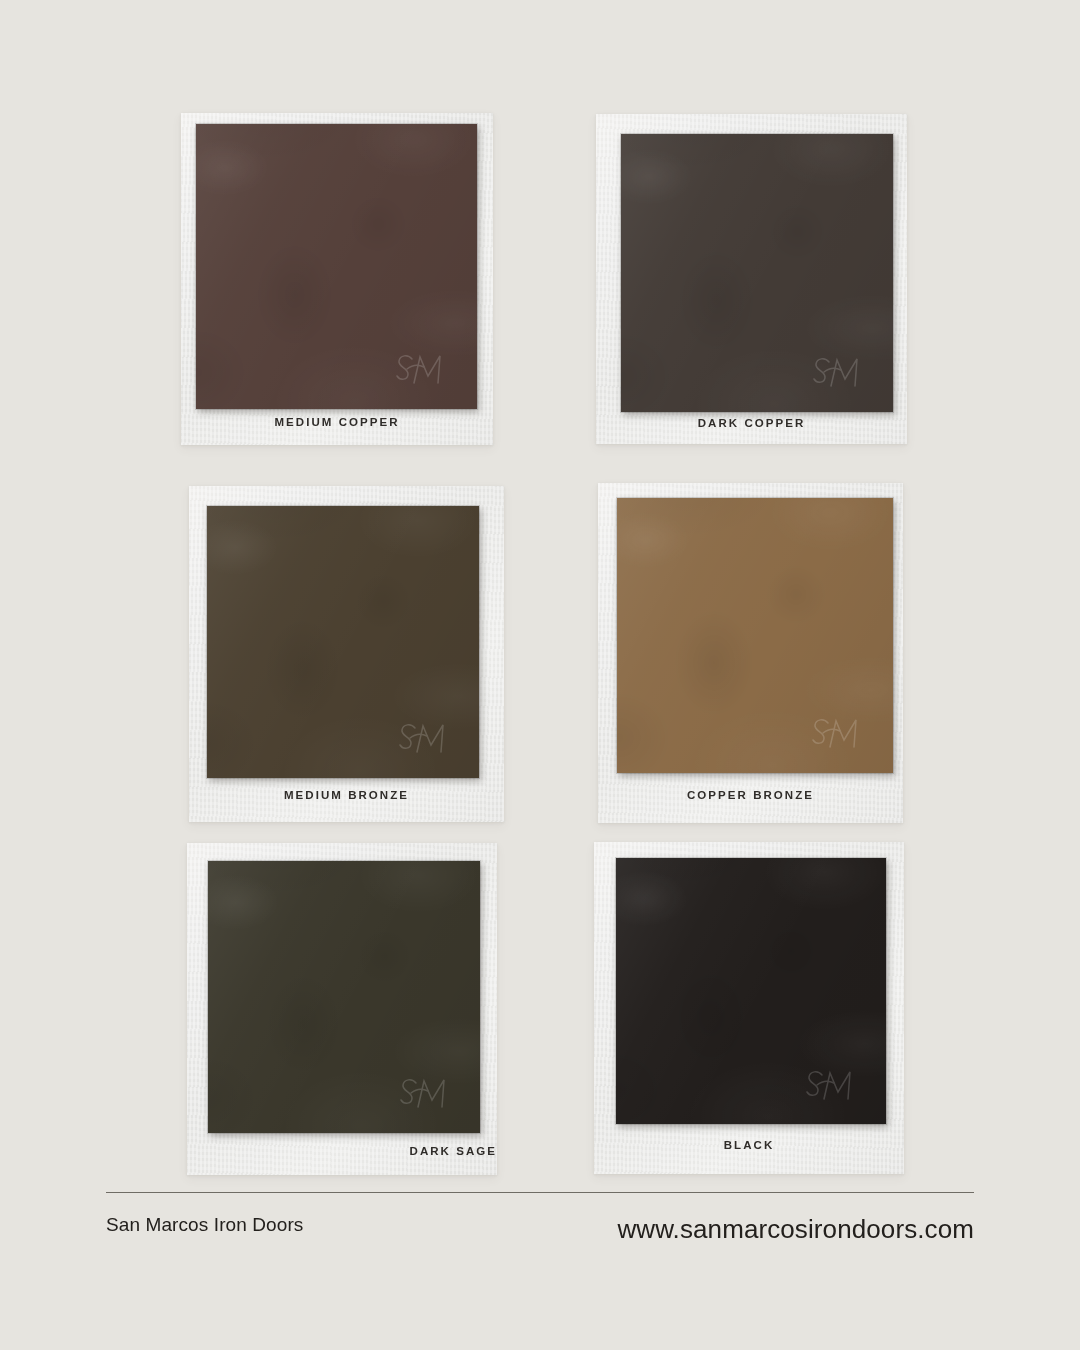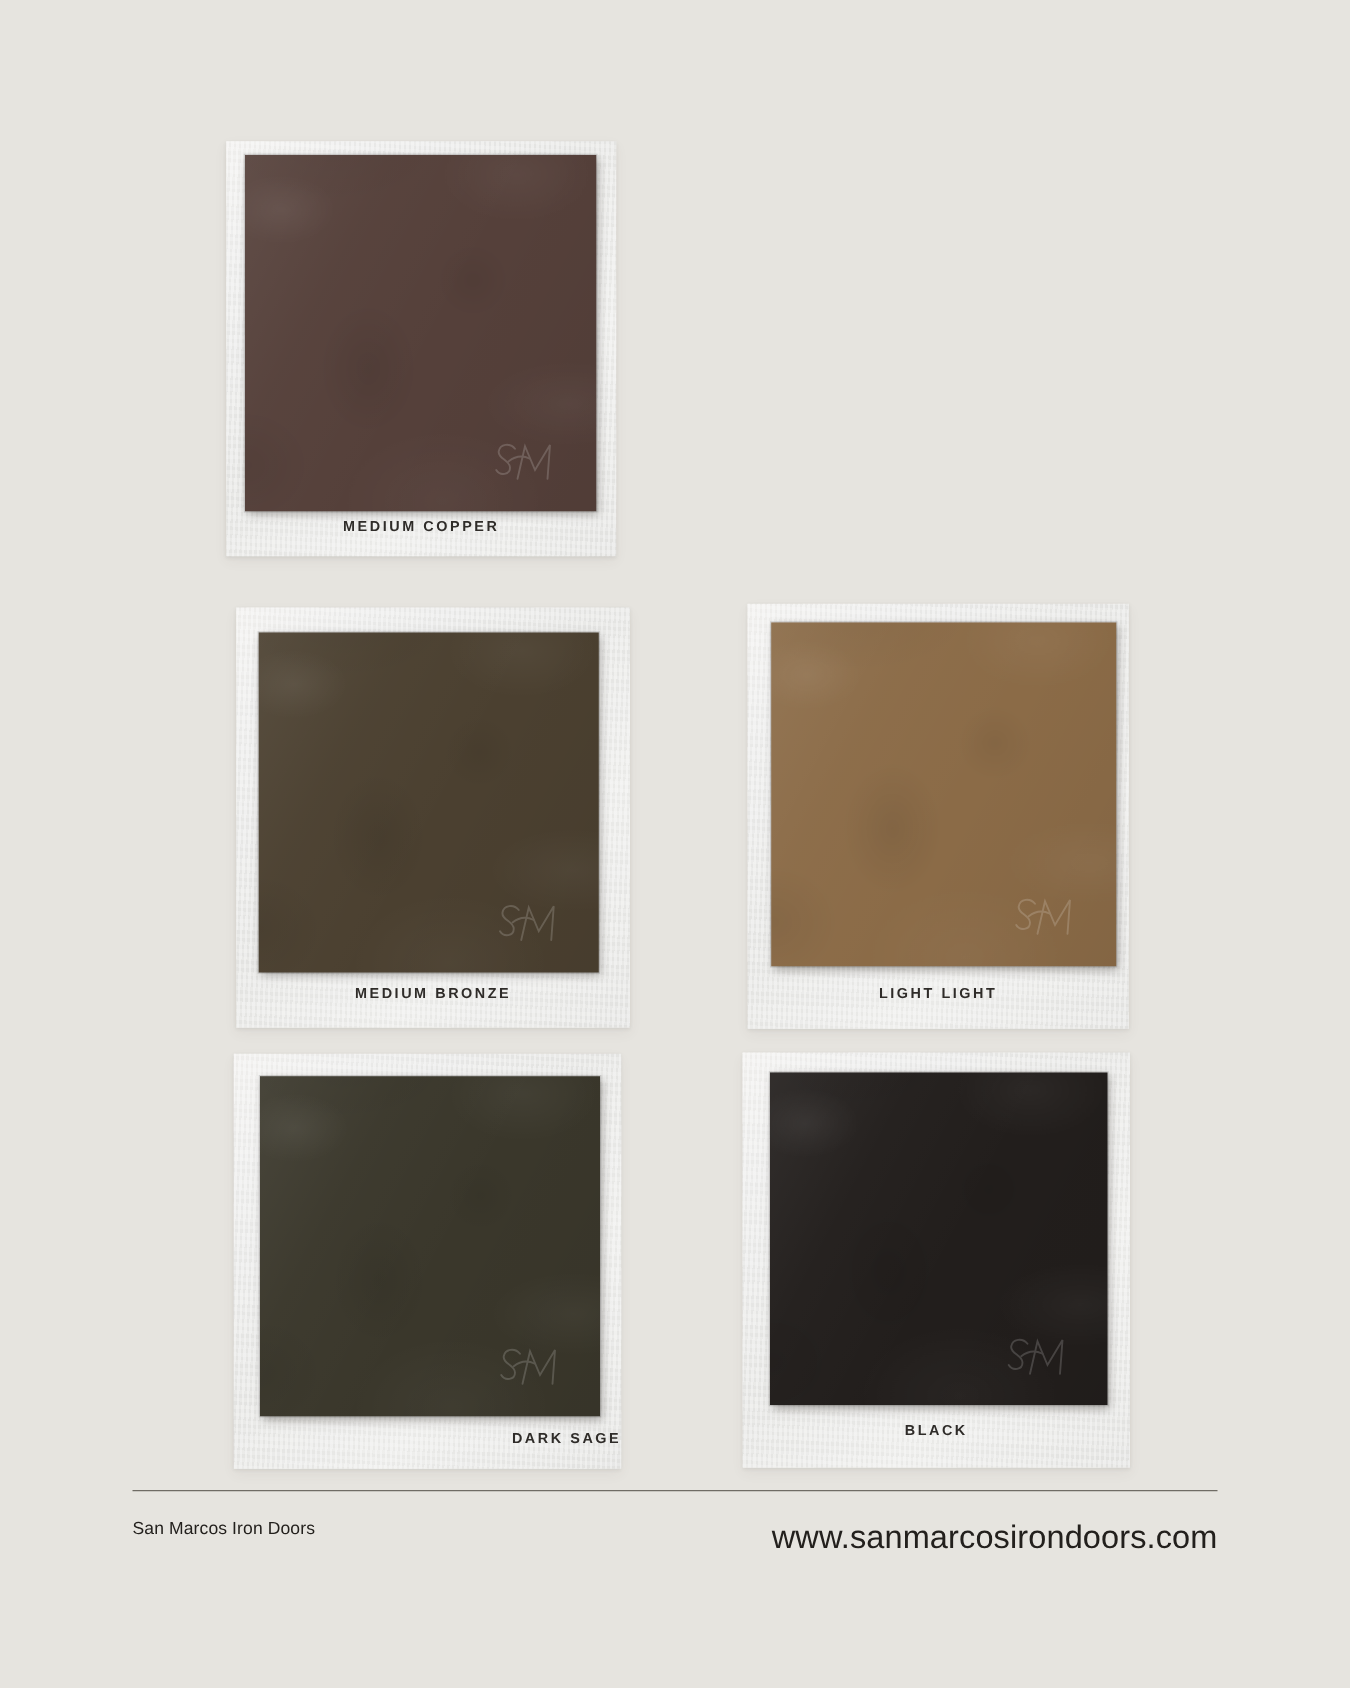--- a/index.html
+++ b/index.html
@@ -121,21 +121,21 @@
     position:absolute;
     left:106px;
     top:1214px;
     width:868px;
     height:40px;
   }
   .footer-brand {
     position:absolute;
     left:0;
     top:0;
-    font-size:14px;
+    font-size:19px;
     color:#23201d;
     letter-spacing:.1px;
   }
   .footer-url {
     position:absolute;
     right:0;
     top:0;
     font-size:26px;
     color:#23201d;
     letter-spacing:.1px;
@@ -158,20 +158,36 @@
               <path d="M22 16 C18 11, 10 12, 9 18 C8 24, 18 25, 18 31 C18 37, 10 38, 7 33"></path>
               <path d="M24 40 L30 14 L38 33 L50 13 L48 40"></path>
               <path d="M17 26 C22 22, 28 21, 34 24"></path>
             </g>
           </svg>
         </span>
       </div>
       <div class="card-label" style="top: 303px; color: rgb(47, 44, 41);">MEDIUM COPPER</div>
     </div>
 
+    <div class="card" style="left:415px; top:6px; width:311px; height:330px;">
+      <div class="swatch" style="left: 25px; top: 20px; width: 272px; height: 278px; background-color: rgb(67, 59, 54);">
+        <span class="tex"></span>
+        <span class="sheen"></span>
+        <span class="monogram">
+          <svg viewBox="0 0 62 52" xmlns="http://www.w3.org/2000/svg">
+            <g fill="none" stroke="#ffffff" stroke-width="1.5" stroke-linecap="round">
+              <path d="M22 16 C18 11, 10 12, 9 18 C8 24, 18 25, 18 31 C18 37, 10 38, 7 33"></path>
+              <path d="M24 40 L30 14 L38 33 L50 13 L48 40"></path>
+              <path d="M17 26 C22 22, 28 21, 34 24"></path>
+            </g>
+          </svg>
+        </span>
+      </div>
+      <div class="card-label" style="top: 303px; color: rgb(47, 44, 41);">DARK COPPER</div>
+    </div>
 
     <div class="card" style="left:8px; top:378px; width:315px; height:336px;">
       <div class="swatch" style="left: 18px; top: 20px; width: 272px; height: 272px; background-color: rgb(75, 64, 48);">
         <span class="tex"></span>
         <span class="sheen"></span>
         <span class="monogram">
           <svg viewBox="0 0 62 52" xmlns="http://www.w3.org/2000/svg">
             <g fill="none" stroke="#ffffff" stroke-width="1.5" stroke-linecap="round">
               <path d="M22 16 C18 11, 10 12, 9 18 C8 24, 18 25, 18 31 C18 37, 10 38, 7 33"></path>
               <path d="M24 40 L30 14 L38 33 L50 13 L48 40"></path>
@@ -190,21 +206,21 @@
         <span class="monogram">
           <svg viewBox="0 0 62 52" xmlns="http://www.w3.org/2000/svg">
             <g fill="none" stroke="#ffffff" stroke-width="1.5" stroke-linecap="round">
               <path d="M22 16 C18 11, 10 12, 9 18 C8 24, 18 25, 18 31 C18 37, 10 38, 7 33"></path>
               <path d="M24 40 L30 14 L38 33 L50 13 L48 40"></path>
               <path d="M17 26 C22 22, 28 21, 34 24"></path>
             </g>
           </svg>
         </span>
       </div>
-      <div class="card-label" style="top: 306px; color: rgb(47, 44, 41);">LIGHT LIGHT</div>
+      <div class="card-label" style="top: 306px; color: rgb(47, 44, 41);">COPPER BRONZE</div>
     </div>
 
     <div class="card" style="left:6px; top:735px; width:310px; height:332px;">
       <div class="swatch" style="left: 21px; top: 18px; width: 272px; height: 272px; background-color: rgb(58, 55, 43);">
         <span class="tex"></span>
         <span class="sheen"></span>
         <span class="monogram">
           <svg viewBox="0 0 62 52" xmlns="http://www.w3.org/2000/svg">
             <g fill="none" stroke="#ffffff" stroke-width="1.5" stroke-linecap="round">
               <path d="M22 16 C18 11, 10 12, 9 18 C8 24, 18 25, 18 31 C18 37, 10 38, 7 33"></path>

